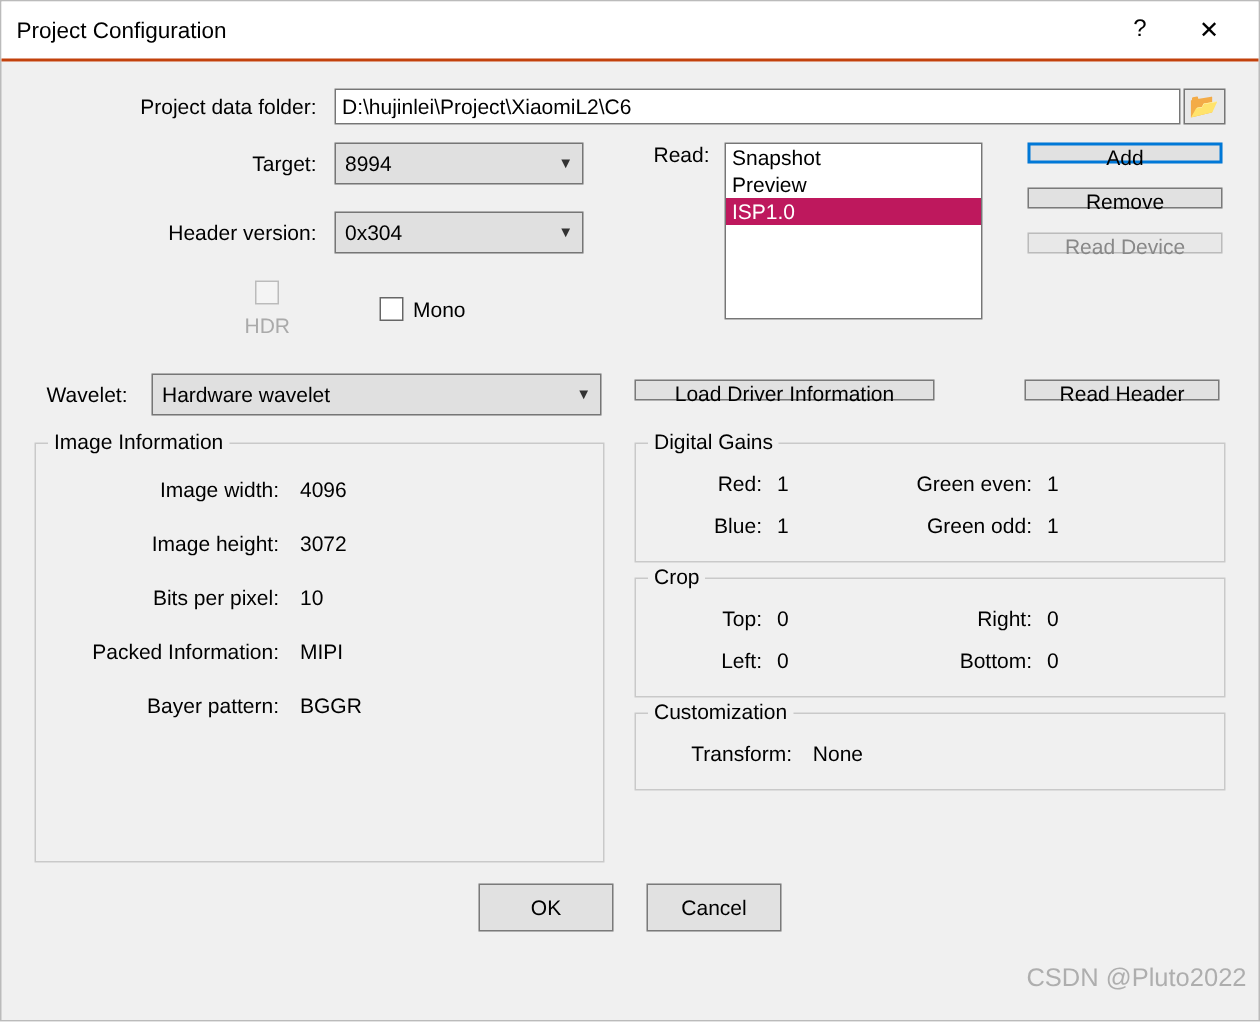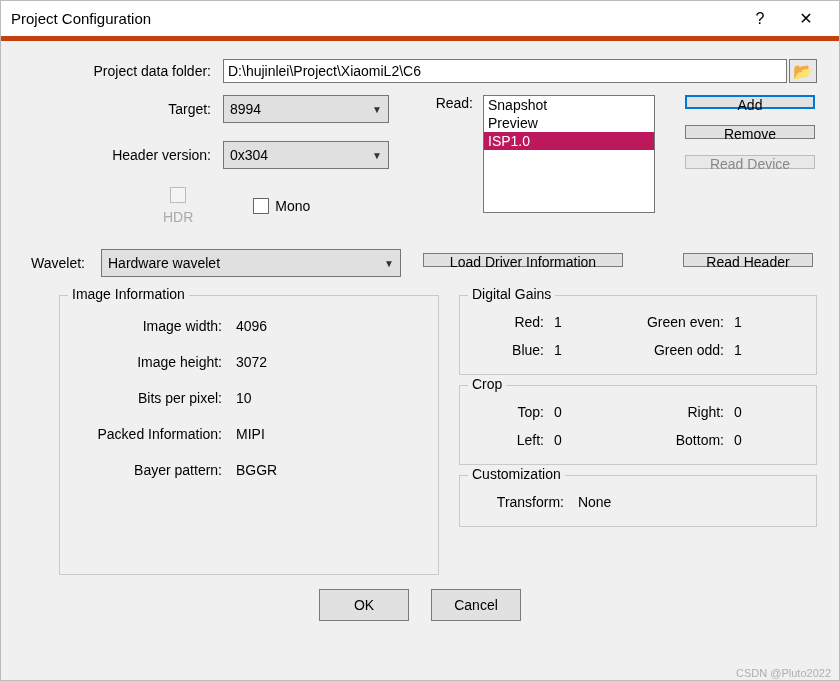--- a/index.html
+++ b/index.html
@@ -16,21 +16,21 @@
     background: #f0f0f0;
     border: 1px solid #bbb;
     position: relative;
   }
   .titlebar {
     height: 40px;
     background: #fff;
     display: flex;
     align-items: center;
     padding: 0 10px;
-    border-bottom: 5px solid #c2410c;
+    border-bottom: 2px solid #c2410c;
   }
   .titlebar .title {
     flex: 1;
     font-size: 15px;
   }
   .titlebar .tbtn {
     width: 46px;
     height: 30px;
     display: flex;
     align-items: center;
@@ -164,21 +164,21 @@
     padding-right: 6px;
   }
   .wavelet-row .combo { width: 290px; }
   .read-header-btn { margin-left: 60px; min-width: 130px; }
 
   .lower {
     display: flex;
     gap: 20px;
     margin-top: 18px;
   }
-  .lower-left { width: 380px; margin-left: 36px; }
+  .lower-left { width: 380px; }
   .lower-right { flex: 1; }
 
   .groupbox {
     border: 1px solid #c9c9c9;
     position: relative;
     padding: 14px 10px 10px 10px;
     margin-bottom: 10px;
   }
   .groupbox .legend {
     position: absolute;
@@ -211,22 +211,22 @@
     display: flex;
     justify-content: center;
     gap: 22px;
     margin-top: 4px;
   }
   .footer .btn { min-width: 90px; height: 32px; }
 
   .watermark {
     position: absolute;
     right: 8px;
-    bottom: 1px;
-    font-size: 11px;
+    bottom: 18px;
+    font-size: 17px;
     color: rgba(120,120,120,0.55);
     font-family: sans-serif;
   }
 </style>
 </head>
 <body>
 
 <div class="window">
 
   <div class="titlebar">

